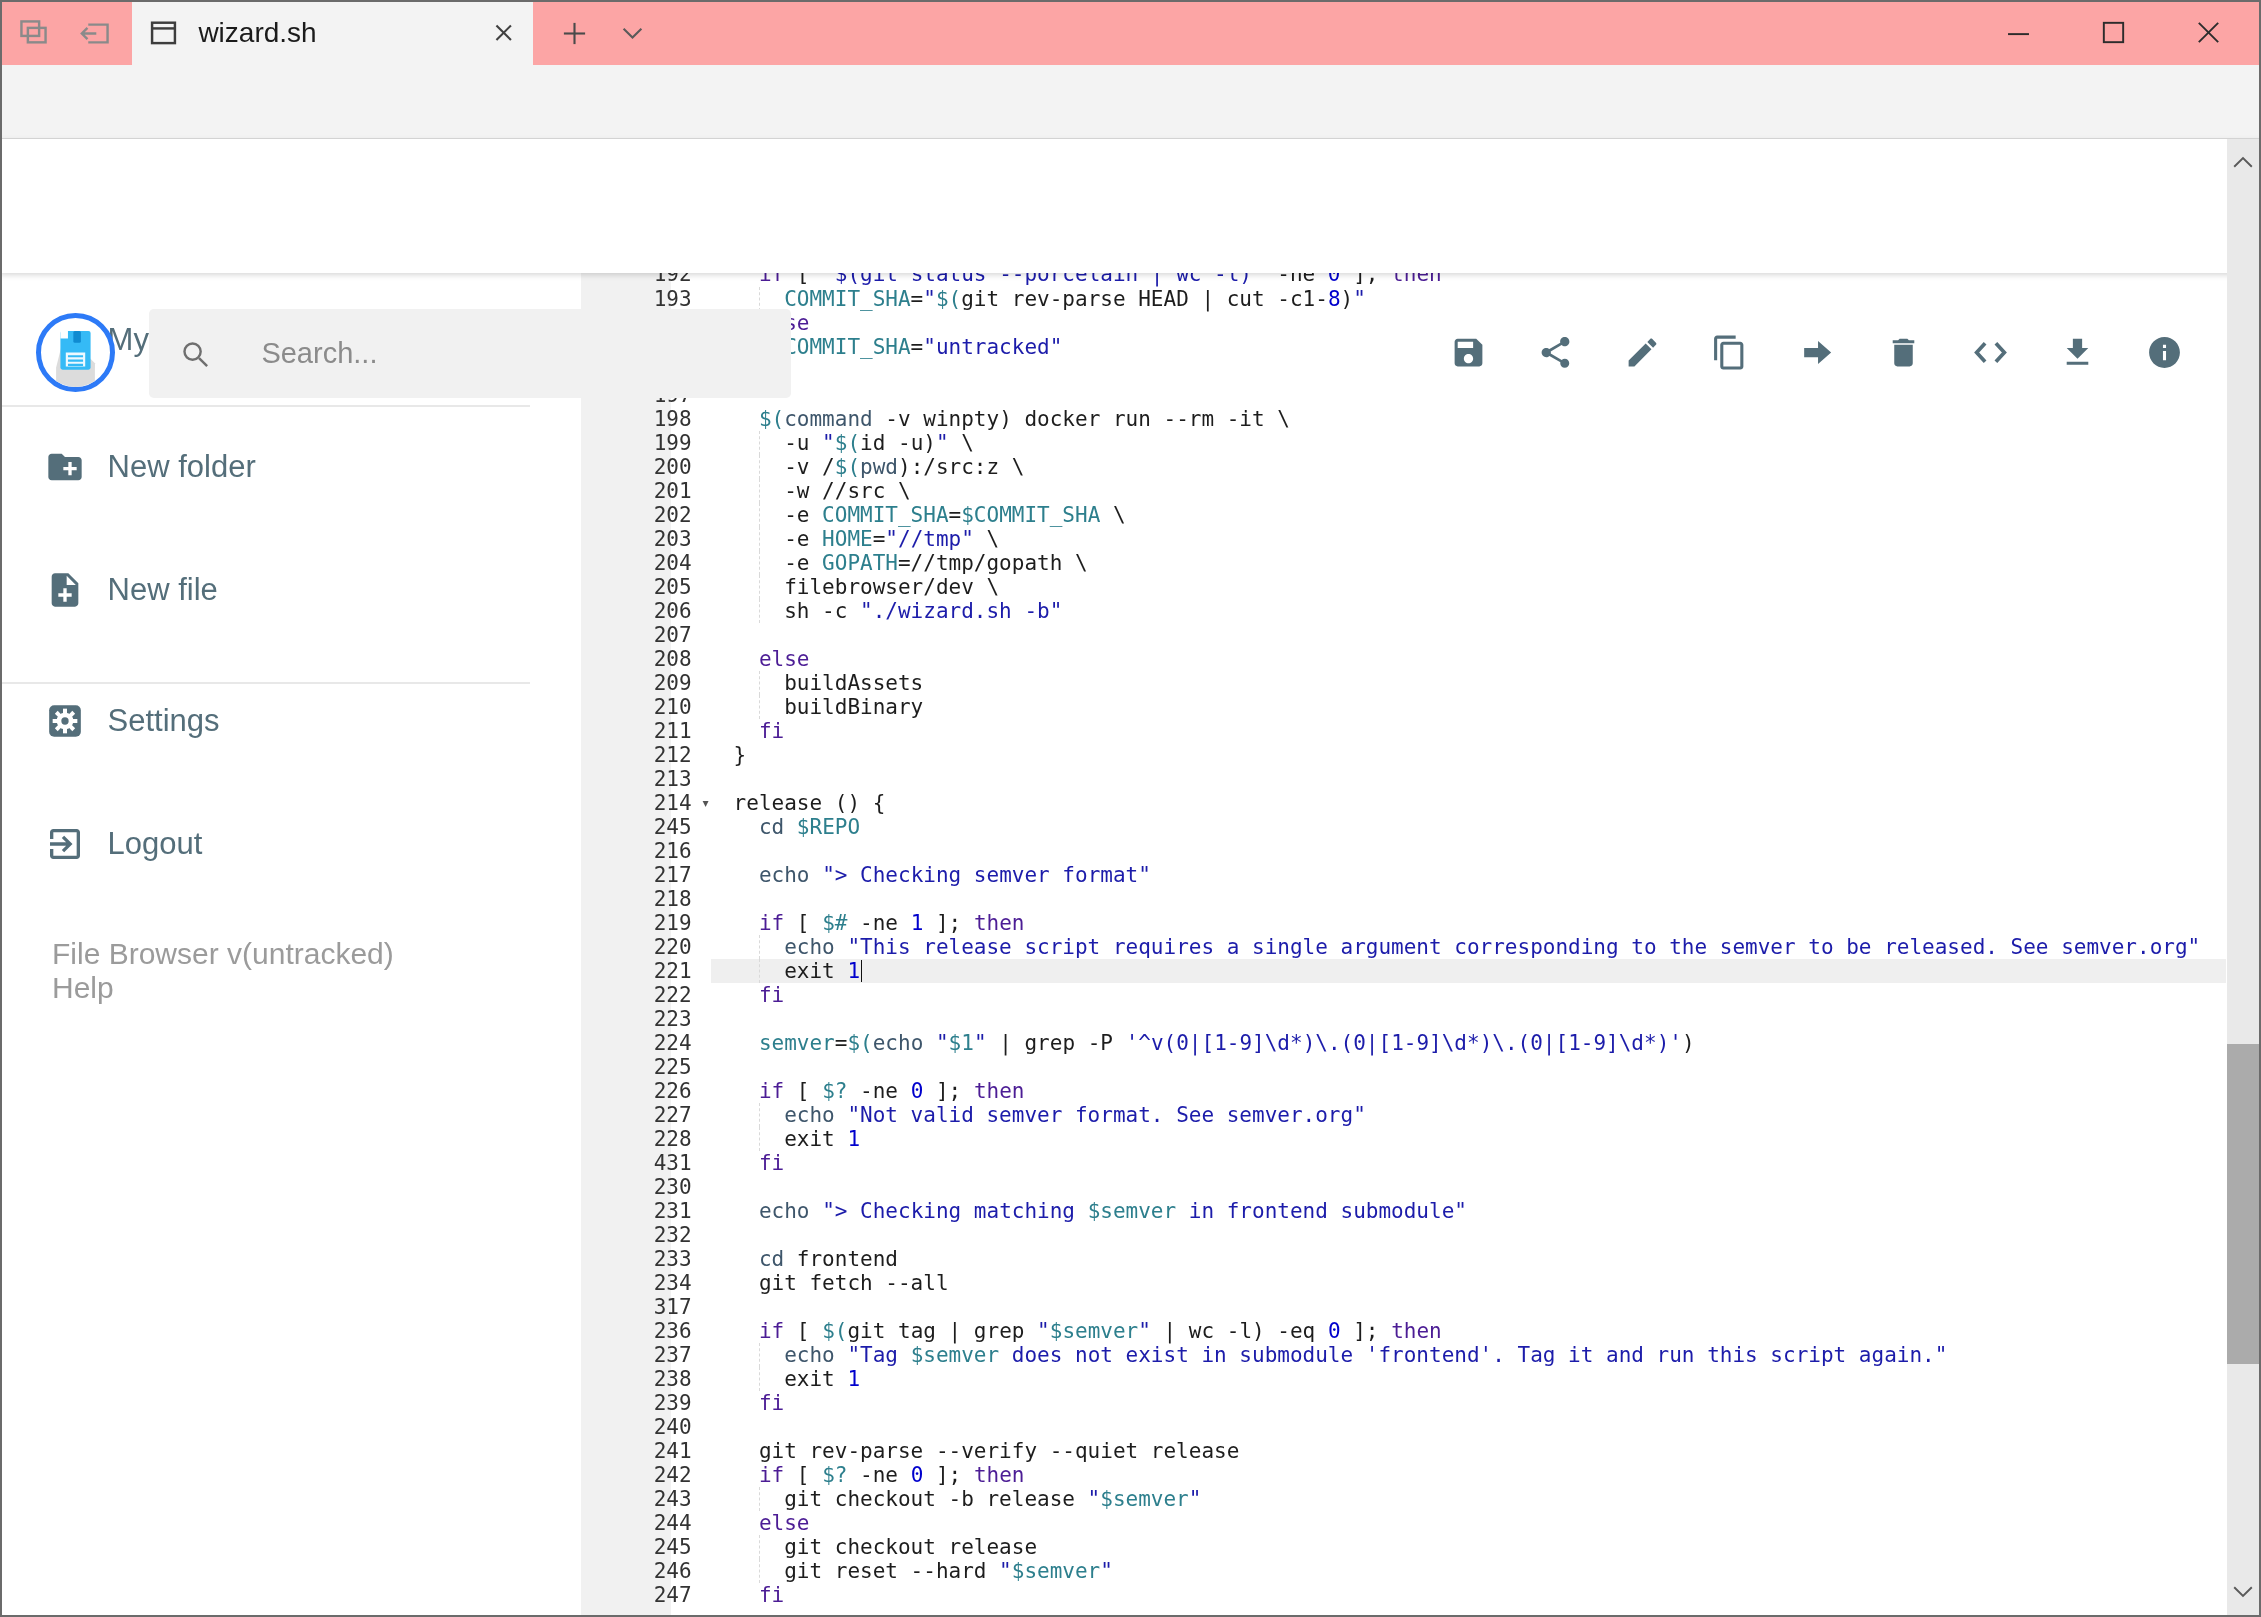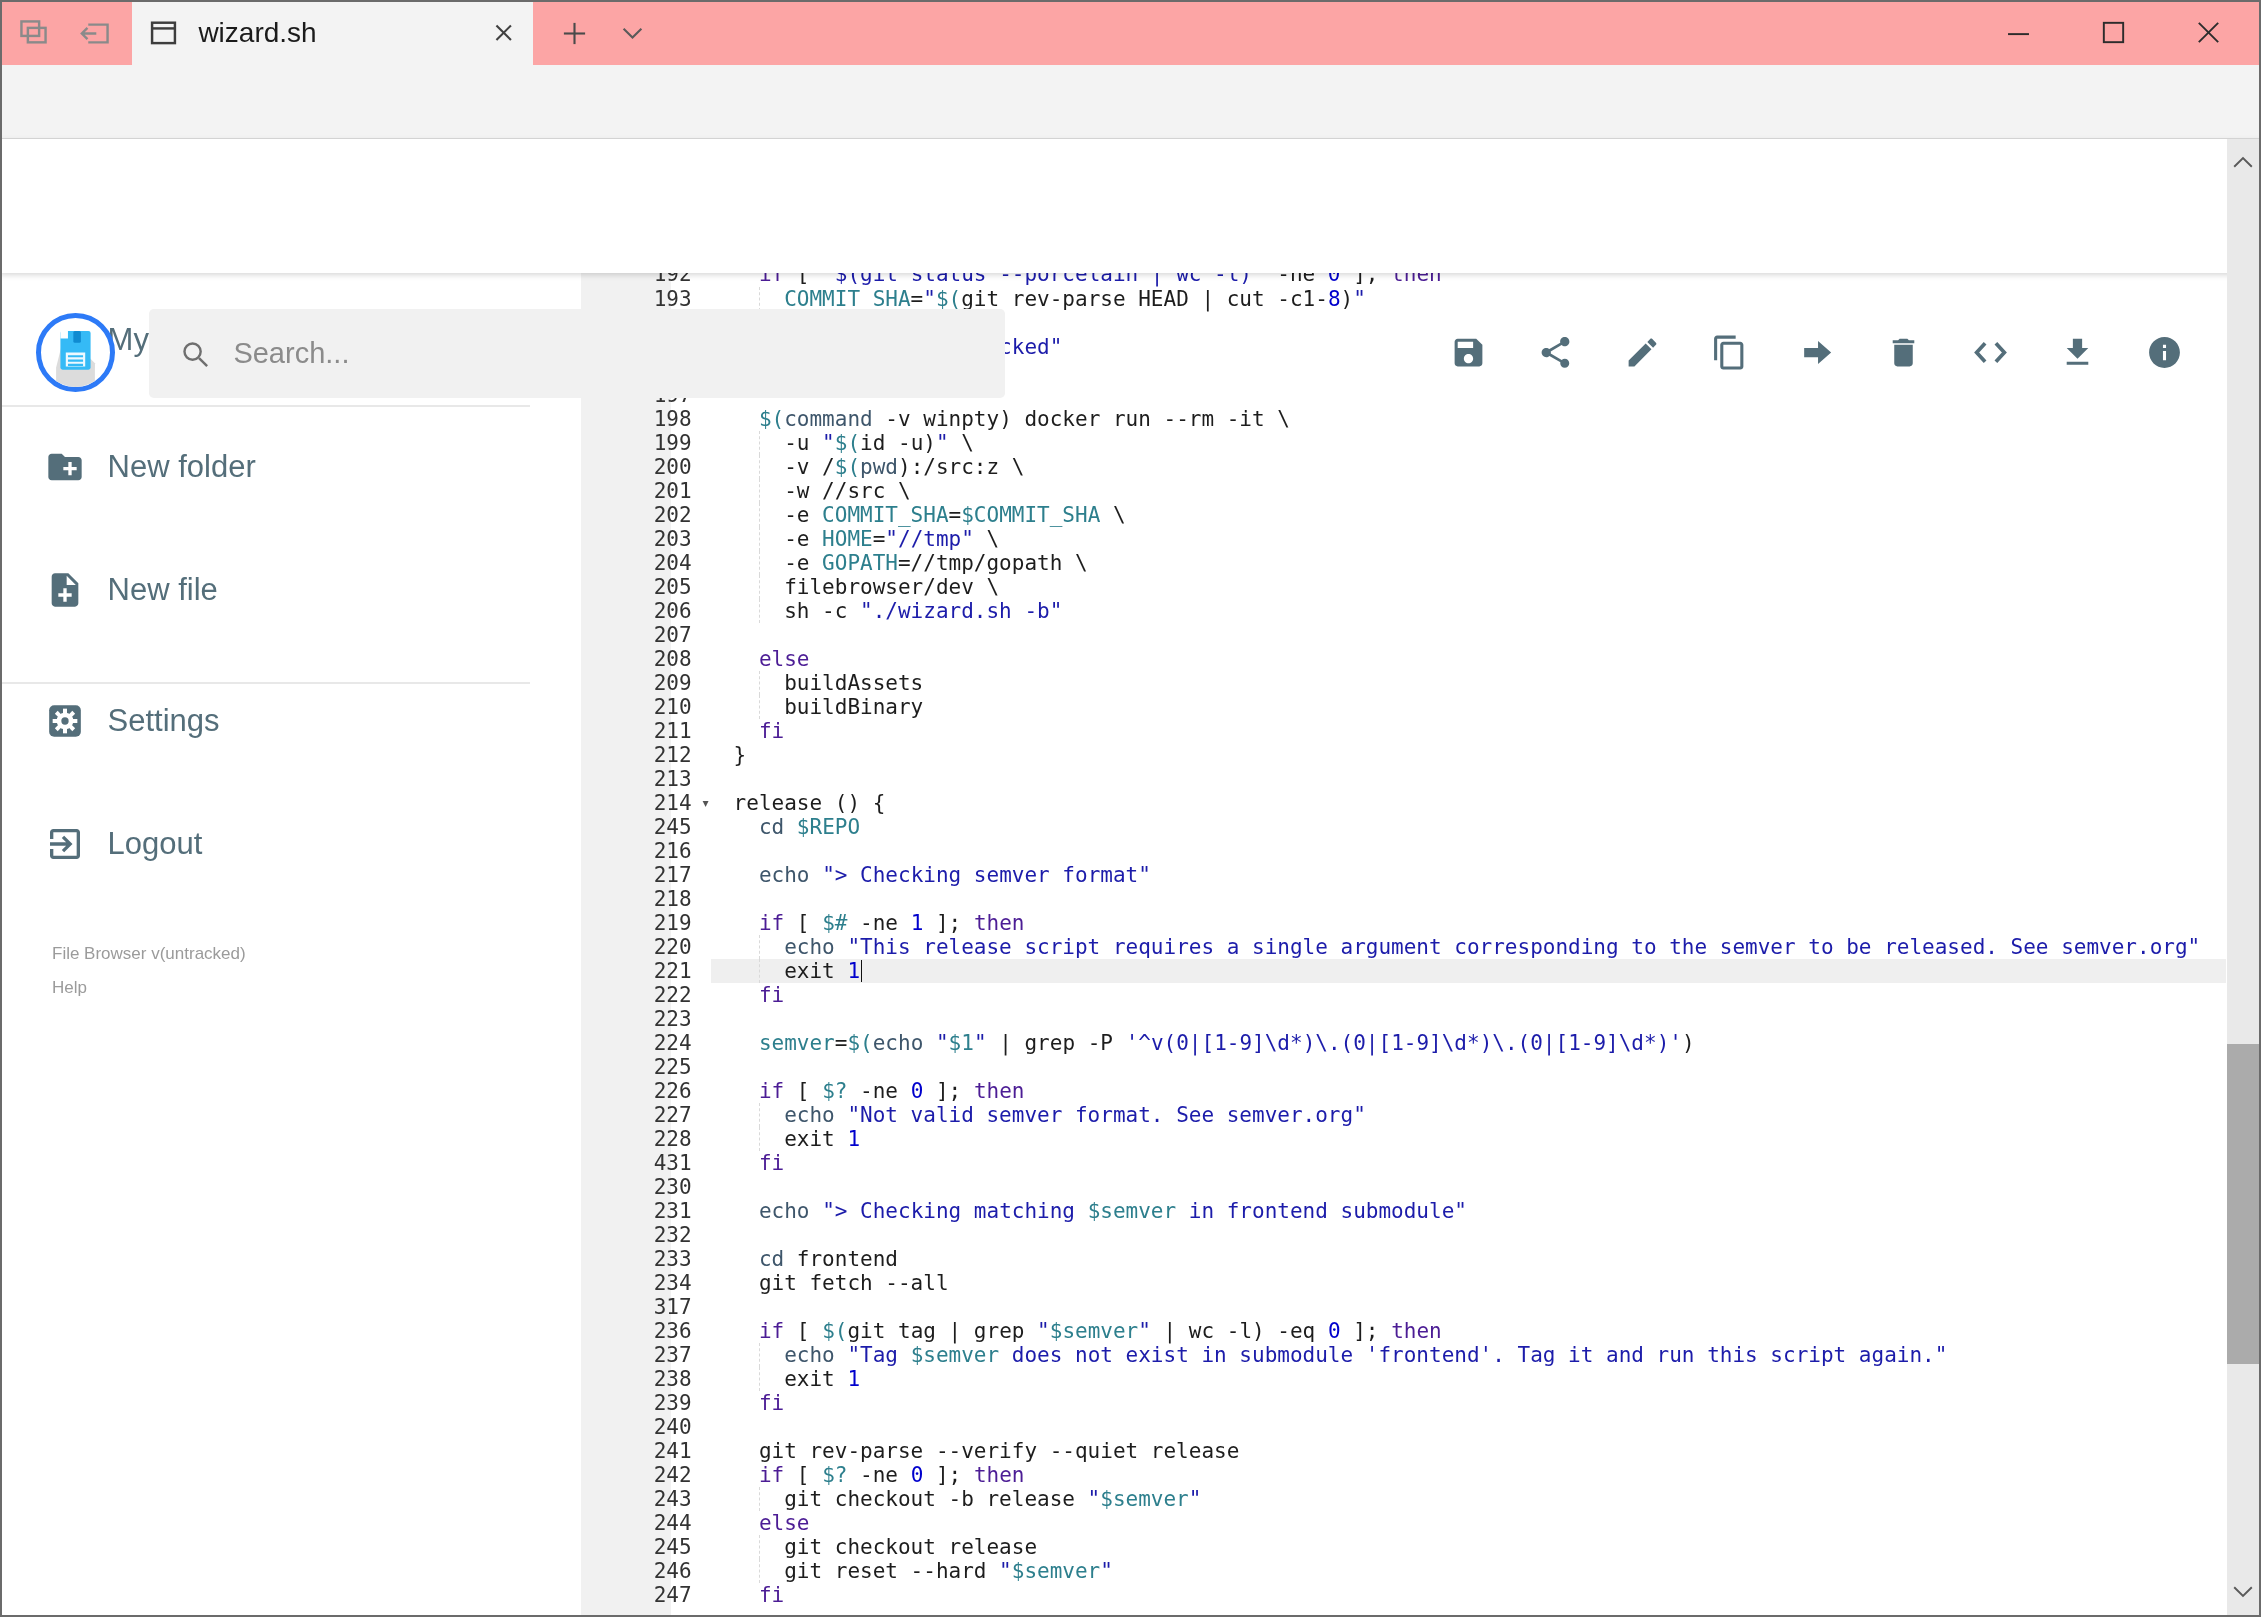--- a/index.html
+++ b/index.html
@@ -28,34 +28,34 @@
   .addressbar{position:absolute;left:358px;top:74px;width:1544px;height:55px;background:#fff;border:0.8px solid #d2d2d2;box-sizing:border-box;display:flex;align-items:center;}
   .addr-divider{width:0.8px;height:42px;background:#ddd;margin:0 0 0 14.5px;}
   .url{font-size:27px;margin-left:11.3px;white-space:nowrap;}
   .url .domain{color:#1f1f1f;}
   .url .path{color:#5f5f5f;}
   .addr-right{margin-left:auto;display:flex;align-items:center;gap:31px;padding-right:18px;}
   
   .fb-header{position:absolute;left:0;top:139px;width:2261px;height:134px;background:#fff;
              box-shadow:0 2.4px 5.7px rgba(0,0,0,.16);z-index:5;}
   .logo{position:absolute;left:36px;top:174px;width:69px;height:69px;border:5.7px solid #2d7af7;border-radius:50%;background:#fff;overflow:hidden;}
-  .searchbox{position:absolute;left:149px;top:170px;width:856px;height:89px;background:#f1f1f1;border-radius:4.8px;display:flex;align-items:center;}
+  .searchbox{position:absolute;left:149px;top:170px;width:642px;height:89px;background:#f1f1f1;border-radius:4.8px;display:flex;align-items:center;gap:28px;}
   .searchbox input{border:none;background:transparent;outline:none;font-size:29px;color:#444;
                    font-family:"Liberation Sans",sans-serif;width:662px;}
   .searchbox input::placeholder{color:#8b8b8b;}
   .search-glass{margin:0 19.4px 0 29px;}
   .hdr-actions{position:absolute;right:78px;top:195px;display:flex;gap:50px;align-items:center;}
   .hdr-actions .act{width:37px;height:37px;cursor:pointer;}
   
   .sidebar{position:absolute;left:0;top:273px;width:565px;height:1344px;background:#fff;}
   .side-item{position:absolute;left:0;width:533px;height:81px;display:flex;align-items:center;cursor:pointer;}
   .side-item .sicon{margin-left:45px;width:40px;height:40px;}
   .side-item .slabel{margin-left:22.6px;font-size:31px;color:#546E7A;}
   .side-divider{position:absolute;left:0;width:530px;height:1.6px;background:#e8e8e8;}
-  .side-footer{position:absolute;left:52px;font-size:17px;color:#9b9b9b;line-height:34px;}
+  .side-footer{position:absolute;left:52px;font-size:30px;color:#9b9b9b;line-height:34px;}
   
   .editor{position:absolute;left:581px;top:273px;width:1645px;height:1344px;background:#fff;overflow:hidden;
           font-family:"DejaVu Sans Mono",monospace;font-size:21px;}
   .gutter-bg{position:absolute;left:0;top:0;width:90px;height:1344px;background:#f1f1f1;}
   .code-lines{position:relative;}
   .code-line{display:flex;height:24px;line-height:24px;margin-left:40px;}
   .code-line.partial{height:13.7px;overflow:hidden;}
   .code-line.partial .gutter-cell,.code-line.partial .line-body{transform:translateY(-11.3px);}
   .gutter-cell{position:relative;flex:none;width:90px;box-sizing:border-box;text-align:right;
                padding-right:19.4px;color:#333;}

